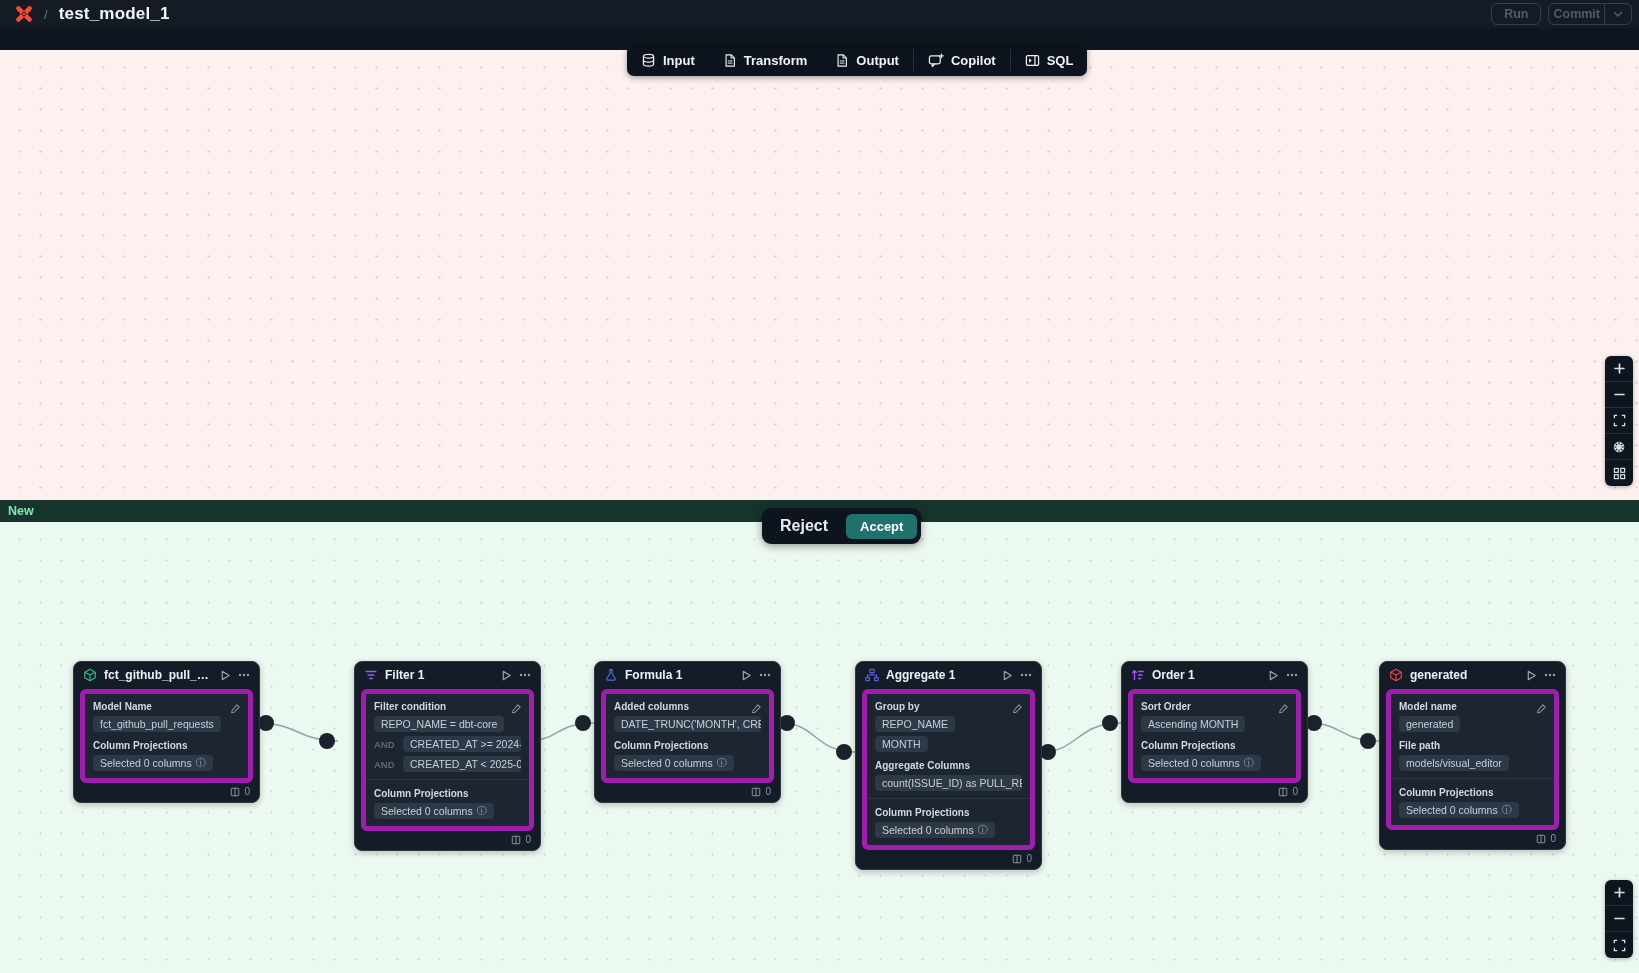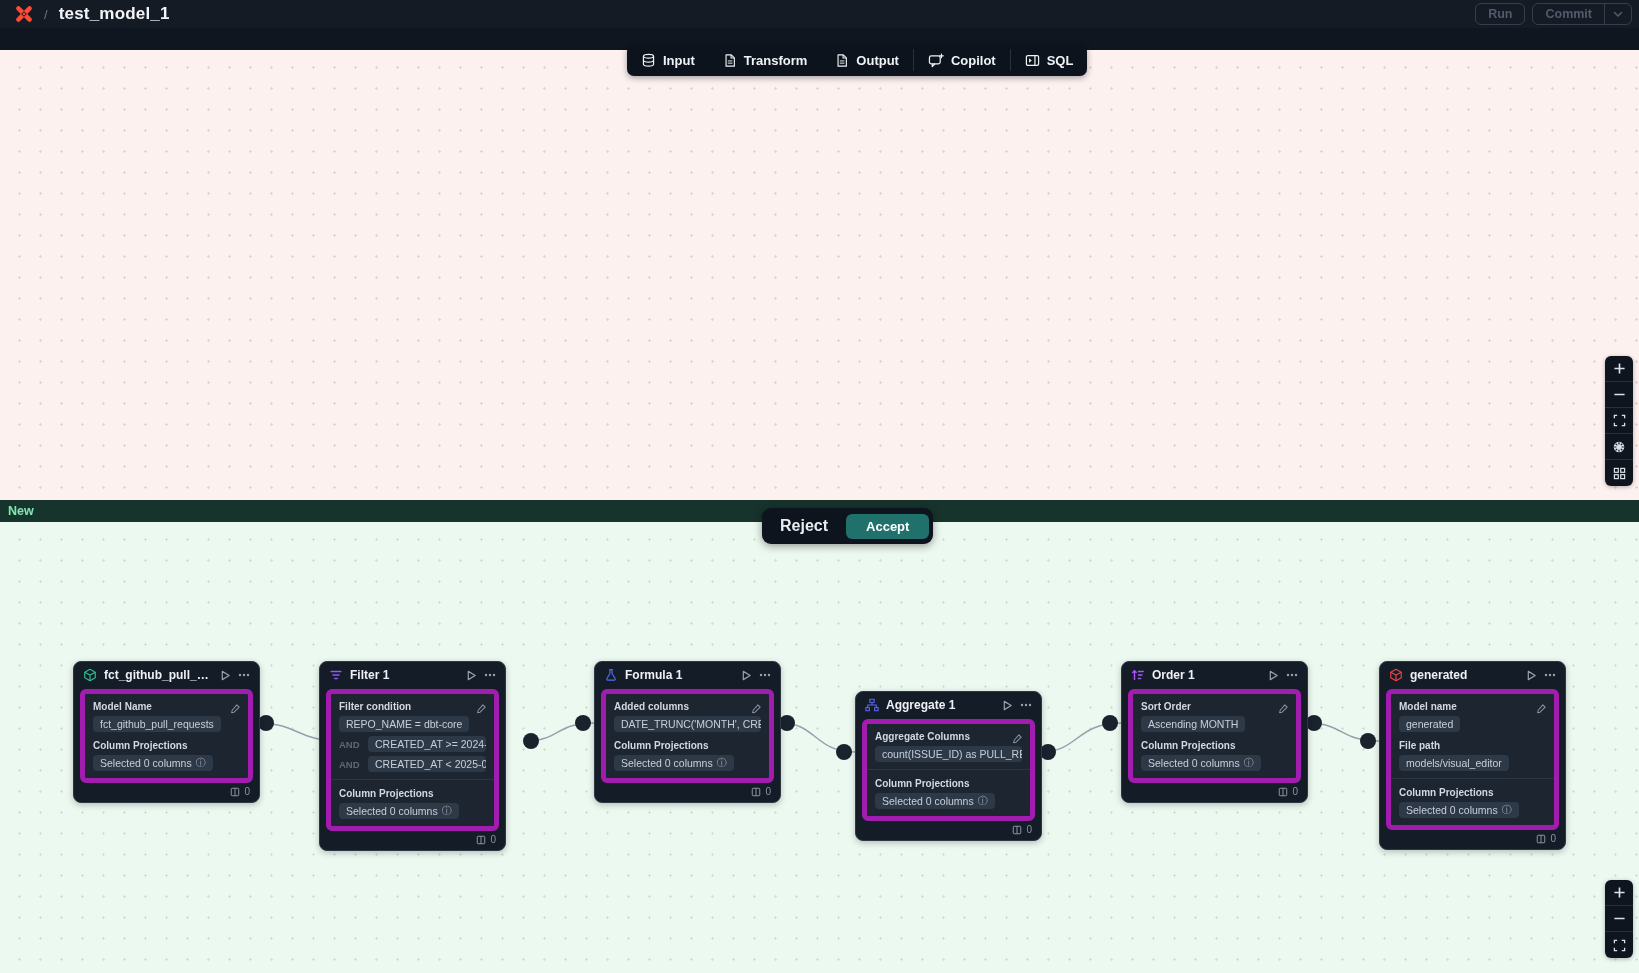--- a/index.html
+++ b/index.html
@@ -10,21 +10,21 @@
   
   .topbar { position:absolute; left:0; top:0; width:1639px; height:28px;
     background:#151b24; display:flex; align-items:center; padding:0 7px 0 14px; z-index:20; }
   .logo { width:20px; height:20px; margin-right:10px; display:flex; align-items:center; justify-content:center; }
   .crumb-sep { color:#6b7485; font-size:13px; margin-right:11px; }
   .doc-title { color:#f2f4f7; font-size:17px; font-weight:bold; letter-spacing:.2px; }
   .topbar-actions { margin-left:auto; display:flex; gap:7px; align-items:center; }
   .tb-btn { height:22px; display:flex; align-items:center; border:1px solid #353e4c; border-radius:6px;
     color:#515b6d; font-size:12.5px; font-weight:bold; background:transparent; padding:0 12px; cursor:default; }
   .tb-split { padding:0; }
-  .tb-split .seg { padding:0 12px; display:flex; align-items:center; height:100%; }
+  .tb-split .seg { padding:0 4px; display:flex; align-items:center; height:100%; }
   .tb-split .seg.caret { padding:0 8px; border-left:1px solid #353e4c; }
 
   
   .strip { position:absolute; left:0; width:1639px; height:22px; display:flex; align-items:center;
     padding-left:8px; font-size:12.5px; font-weight:bold; z-index:5; }
   .strip-current { top:28px; background:#4a292d; color:#ec8475; }
   .strip-new { top:500px; background:#16342b; color:#82e5b2; }
 
   
   .pane { position:absolute; left:0; width:1639px; }
@@ -40,21 +40,21 @@
   .ntb-btn { display:flex; align-items:center; gap:7px; padding:0 14px; color:#f0f3f6;
     font-size:13px; font-weight:bold; cursor:pointer; }
   .ntb-div { width:1px; background:#28313e; margin:5px 0; }
   .ntb-btn svg { display:block; }
 
   
   .diff-actions { position:absolute; left:762px; top:508px; z-index:30; background:#0d141d;
     border-radius:9px; padding:4px; display:flex; gap:4px; align-items:center;
     box-shadow:0 2px 8px rgba(0,0,0,.4); }
   .btn-reject { color:#e8ebef; font-size:16px; font-weight:bold; padding:5px 14px; border-radius:6px; cursor:pointer; }
-  .btn-accept { color:#ffffff; font-size:13px; font-weight:bold; padding:5px 20px; border-radius:6px;
+  .btn-accept { color:#ffffff; font-size:13px; font-weight:bold; padding:5px 14px; border-radius:6px;
     background:#20706c; cursor:pointer; }
 
   
   .ctl { position:absolute; width:28px; background:#0f151e; border-radius:6px; z-index:15;
     display:flex; flex-direction:column; box-shadow:0 1px 4px rgba(0,0,0,.3); overflow:hidden; }
   .ctl-current { left:1605px; top:356px; }
   .ctl-new { left:1605px; top:880px; }
   .ctl-btn { height:26px; display:flex; align-items:center; justify-content:center; cursor:pointer;
     border-bottom:1px solid #27303c; }
   .ctl-btn:last-child { border-bottom:none; }
@@ -300,21 +300,21 @@
     </div>
     <div class="node-footer">
       <svg width="10" height="10" viewBox="0 0 12 12">
           <rect x="1.5" y="1.5" width="9" height="9" rx="1" fill="none" stroke="#8a94a4" stroke-width="1.2"></rect>
           <line x1="6" y1="1.5" x2="6" y2="10.5" stroke="#8a94a4" stroke-width="1.2"></line>
         </svg>
       <span>0</span>
     </div>
   </div>
 
-  <div class="node" style="left:319px; top:661px;">
+  <div class="node" style="left:354px; top:661px;">
     <div class="node-header">
       <span class="hdr-ic">
         <svg width="14" height="14" viewBox="0 0 16 16" stroke="#8b5cf6" stroke-width="1.8" stroke-linecap="round">
           <line x1="2.5" y1="4" x2="13.5" y2="4"></line>
             <line x1="4.5" y1="8" x2="11.5" y2="8"></line>
             <line x1="6.5" y1="12" x2="9.5" y2="12"></line>
         </svg>
       </span>
       <span class="node-title">Filter 1</span>
       <span class="hdr-action">
@@ -415,21 +415,21 @@
     </div>
     <div class="node-footer">
       <svg width="10" height="10" viewBox="0 0 12 12">
           <rect x="1.5" y="1.5" width="9" height="9" rx="1" fill="none" stroke="#8a94a4" stroke-width="1.2"></rect>
           <line x1="6" y1="1.5" x2="6" y2="10.5" stroke="#8a94a4" stroke-width="1.2"></line>
         </svg>
       <span>0</span>
     </div>
   </div>
 
-  <div class="node" style="left:855px; top:691px;">
+  <div class="node" style="left:855px; top:661px;">
     <div class="node-header">
       <span class="hdr-ic">
         <svg width="14" height="14" viewBox="0 0 16 16" fill="none" stroke="#5b67f5" stroke-width="1.2">
           <rect x="5.5" y="1.5" width="5" height="3.5"></rect>
             <rect x="1" y="11" width="4" height="3.5"></rect>
             <rect x="11" y="11" width="4" height="3.5"></rect>
           <path d="M8 5 V8 M3 11 V8 H13 V11"></path>
         </svg>
       </span>
       <span class="node-title">Aggregate 1</span>
@@ -445,20 +445,29 @@
             <circle cx="10" cy="2" r="1.2" fill="#97a1b0"></circle>
           </svg>
       </span>
     </div>
     <div class="node-body">
       <span class="pencil">
         <svg width="11" height="11" viewBox="0 0 12 12">
             <path d="M7.5 2 L10 4.5 L4.5 10 L1.8 10.6 L2.4 7.9 Z" fill="none" stroke="#8a93a2" stroke-width="1.1" stroke-linejoin="round"></path>
           </svg>
       </span>
+      <div class="sec">
+        <div class="sec-label">Group by</div>
+        <div class="chip-row">
+            <span class="chip">REPO_NAME</span>
+          </div>
+        <div class="chip-row">
+            <span class="chip">MONTH</span>
+          </div>
+      </div>
       <div class="sec">
         <div class="sec-label">Aggregate Columns</div>
         <div class="chip-row">
             <span class="chip">count(ISSUE_ID) as PULL_REQUEST_…</span>
           </div>
       </div>
       <div class="divider"></div>
       <div class="sec">
         <div class="sec-label">Column Projections</div>
         <div class="chip-row">

